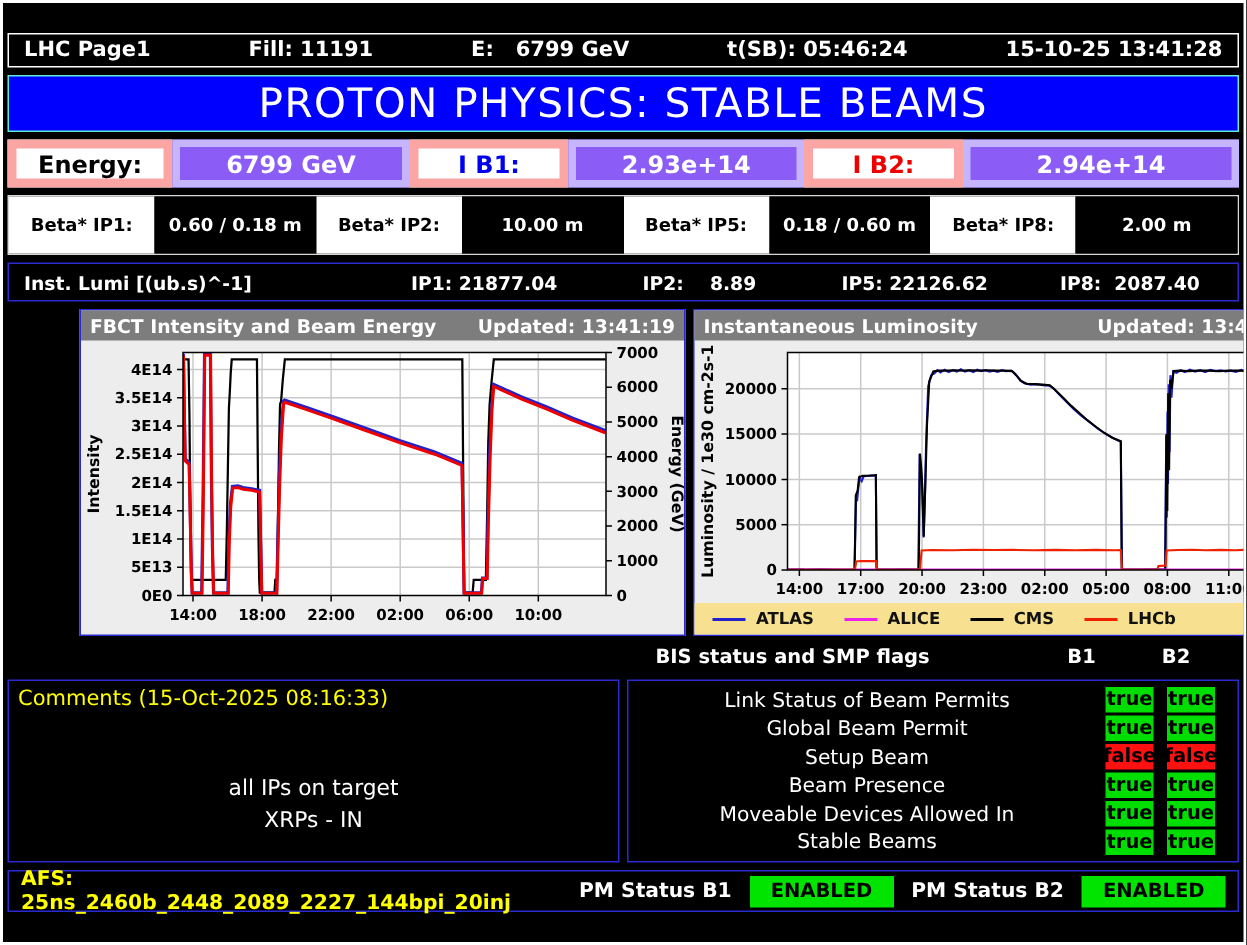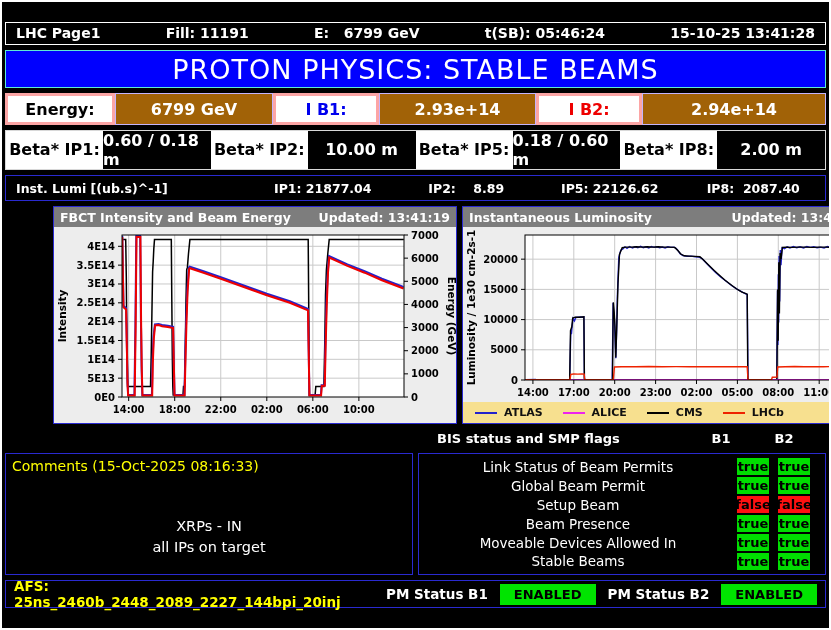--- a/index.html
+++ b/index.html
@@ -9,24 +9,24 @@
   
   .row-header{height:26px;box-sizing:border-box;border:1px solid #fff;display:flex;align-items:center;
               justify-content:space-between;padding:0 10px;color:#fff;font-weight:bold;font-size:14px;}
   .pre{white-space:pre;}
   
   .row-title{height:44px;box-sizing:border-box;border:1px solid #5eead4;background:#0000ff;
              display:flex;align-items:center;justify-content:center;color:#fff;font-size:27px;letter-spacing:1px;}
   
   .row-energy{height:36px;box-sizing:border-box;display:flex;font-weight:bold;font-size:16px;}
   .row-energy .cell{display:flex;align-items:center;justify-content:center;box-sizing:border-box;}
-  .cell.white{background:#fff;color:#000;border:3px solid #fca5a5;}
-  .cell.dark{background:#a16207;color:#fff;border:1px solid #c4b5fd;}
-  
-  .row-beta{height:46px;box-sizing:border-box;display:flex;font-weight:bold;font-size:16px;border:1px solid #d8d8d8;}
+  .cell.white{background:#fff;color:#000;border:6px solid #fca5a5;}
+  .cell.dark{background:#8b5cf6;color:#fff;border:5px solid #c4b5fd;}
+  
+  .row-beta{height:46px;box-sizing:border-box;display:flex;font-weight:bold;font-size:12px;border:1px solid #d8d8d8;}
   .row-beta .blab{flex:0 0 97px;background:#fff;color:#000;display:flex;align-items:center;justify-content:center;}
   .row-beta .bval{flex:1;background:#000;color:#fff;display:flex;align-items:center;justify-content:center;}
   
   .row-lumi{height:30px;box-sizing:border-box;border:1px solid #2a2ad0;display:flex;align-items:center;
             color:#fff;font-weight:bold;font-size:12.5px;}
   .row-lumi .llabel{flex:0 0 235px;padding-left:10px;}
   .row-lumi .lcell{flex:1;text-align:center;}
   
   .charts{height:218px;display:flex;gap:5px;margin-left:48px;}
   .panel{box-sizing:border-box;border:1px solid #2a2ad0;background:#ededed;display:flex;flex-direction:column;}
@@ -281,22 +281,22 @@
     <span class="bis-cols">
       <span class="bis-col">B1</span>
       <span class="bis-col">B2</span>
     </span>
   </div>
 
   <div class="bottom">
     <div class="comments">
       <div class="comments-title">Comments (15-Oct-2025 08:16:33)</div>
       <div class="comments-body">
+        <div>all IPs on target</div>
         <div>XRPs - IN</div>
-        <div>all IPs on target</div>
       </div>
     </div>
     <div class="flags" id="flags-box">
         <div class="flag-row">
           <span class="flag-label">Link Status of Beam Permits</span>
           <span class="flag-vals">
             <span class="flag-box" style="background: rgb(0, 221, 0);">true</span>
             <span class="flag-box" style="background: rgb(0, 221, 0);">true</span>
           </span>
         </div>

